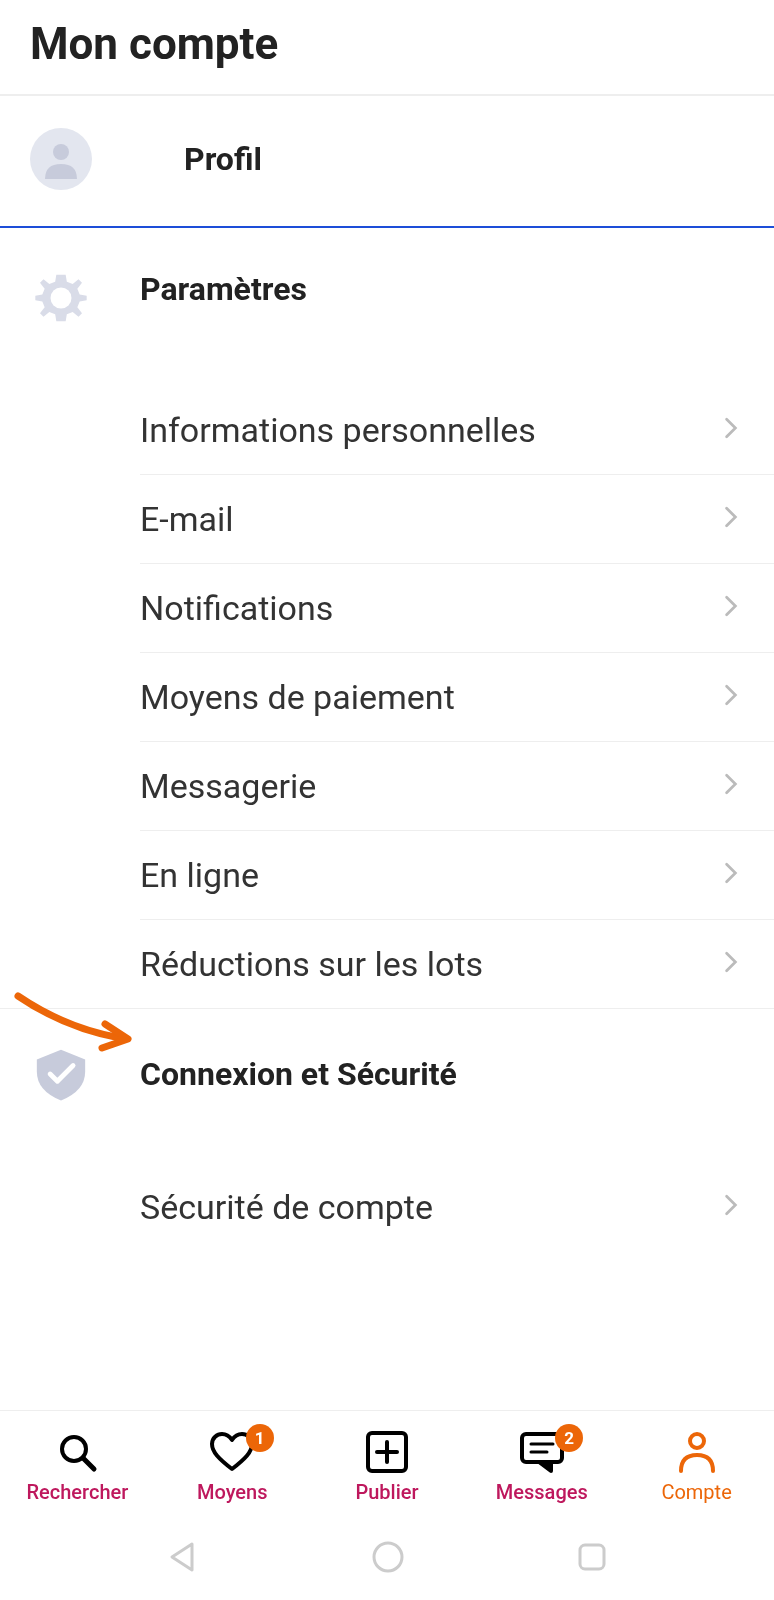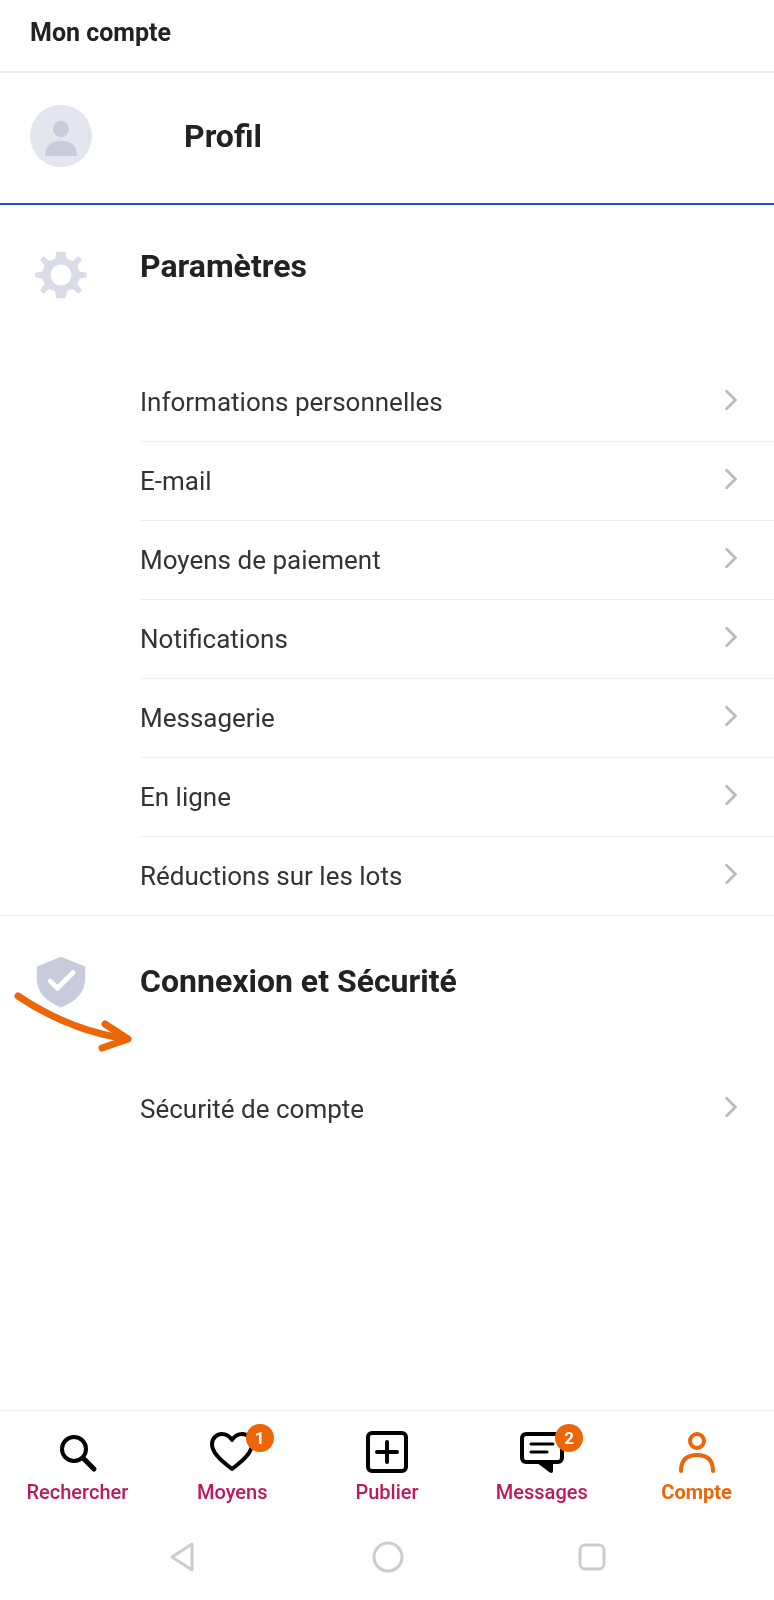--- a/index.html
+++ b/index.html
@@ -13,21 +13,21 @@
       height: 1600px;
       background: #ffffff;
       position: relative;
       overflow: hidden;
     }
     .header {
       padding: 18px 30px 24px 30px;
       border-bottom: 2px solid #eeeeee;
     }
     .header-title {
-      font-size: 25px;
+      font-size: 44px;
       font-weight: 700;
       color: #222;
     }
     .section-profile {
       display: flex;
       align-items: center;
       padding: 32px 30px 36px 30px;
       border-bottom: 2px solid #1d4ed8;
       gap: 44px;
     }
@@ -69,21 +69,21 @@
       align-items: center;
       justify-content: space-between;
       padding: 24px 36px 24px 0;
       border-bottom: 1px solid #eeeeee;
       position: relative;
     }
     .list-item:last-child {
       border-bottom: none;
     }
     .list-item-label {
-      font-size: 26px;
+      font-size: 34px;
       color: #333;
     }
     .chevron {
       color: #bbbbbb;
     }
     .section-security {
       padding-bottom: 10px;
     }
     .section-security-header {
       display: flex;
@@ -134,21 +134,21 @@
       justify-content: center;
     }
     .nav-label {
       font-size: 20px;
       color: #be185d;
       margin-top: 6px;
       font-weight: 500;
     }
     .nav-label.active {
       color: #ec6608;
-      font-weight: 700;
+      font-weight: 400;
     }
     .badge {
       position: absolute;
       top: -6px;
       right: 36px;
       background: #ec6608;
       color: #fff;
       border-radius: 50%;
       width: 28px;
       height: 28px;
@@ -208,29 +208,29 @@
     </div>
     <div class="list-item">
       <span class="list-item-label">E-mail</span>
       <span class="chevron">
         <svg width="14" height="22" viewBox="0 0 12 20">
             <path d="M2 2 L10 10 L2 18" stroke="#bbbbbb" stroke-width="2.5" fill="none" stroke-linecap="round"></path>
           </svg>
       </span>
     </div>
     <div class="list-item">
+      <span class="list-item-label">Notifications</span>
+      <span class="chevron">
+        <svg width="14" height="22" viewBox="0 0 12 20">
+            <path d="M2 2 L10 10 L2 18" stroke="#bbbbbb" stroke-width="2.5" fill="none" stroke-linecap="round"></path>
+          </svg>
+      </span>
+    </div>
+    <div class="list-item">
       <span class="list-item-label">Moyens de paiement</span>
-      <span class="chevron">
-        <svg width="14" height="22" viewBox="0 0 12 20">
-            <path d="M2 2 L10 10 L2 18" stroke="#bbbbbb" stroke-width="2.5" fill="none" stroke-linecap="round"></path>
-          </svg>
-      </span>
-    </div>
-    <div class="list-item">
-      <span class="list-item-label">Notifications</span>
       <span class="chevron">
         <svg width="14" height="22" viewBox="0 0 12 20">
             <path d="M2 2 L10 10 L2 18" stroke="#bbbbbb" stroke-width="2.5" fill="none" stroke-linecap="round"></path>
           </svg>
       </span>
     </div>
     <div class="list-item">
       <span class="list-item-label">Messagerie</span>
       <span class="chevron">
         <svg width="14" height="22" viewBox="0 0 12 20">

